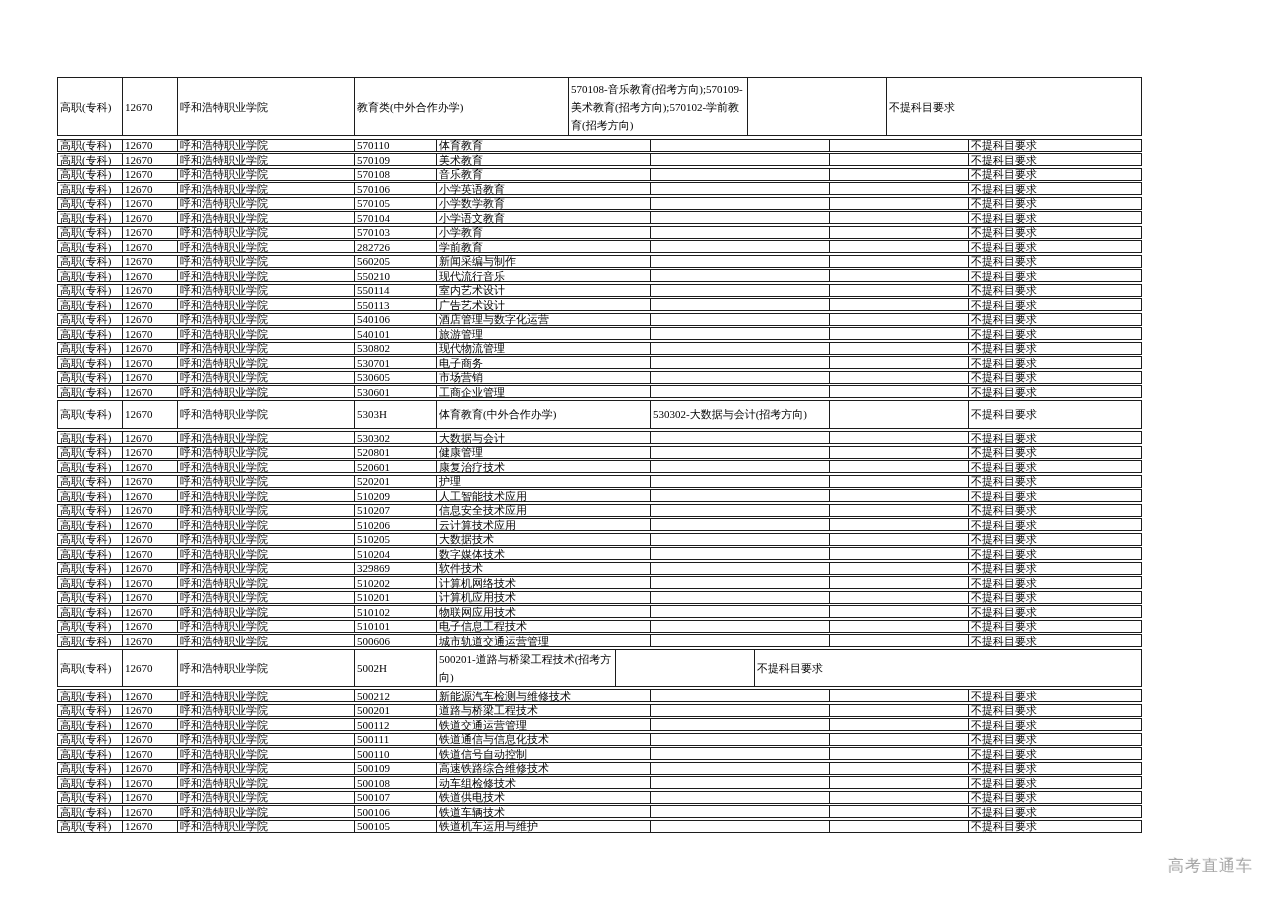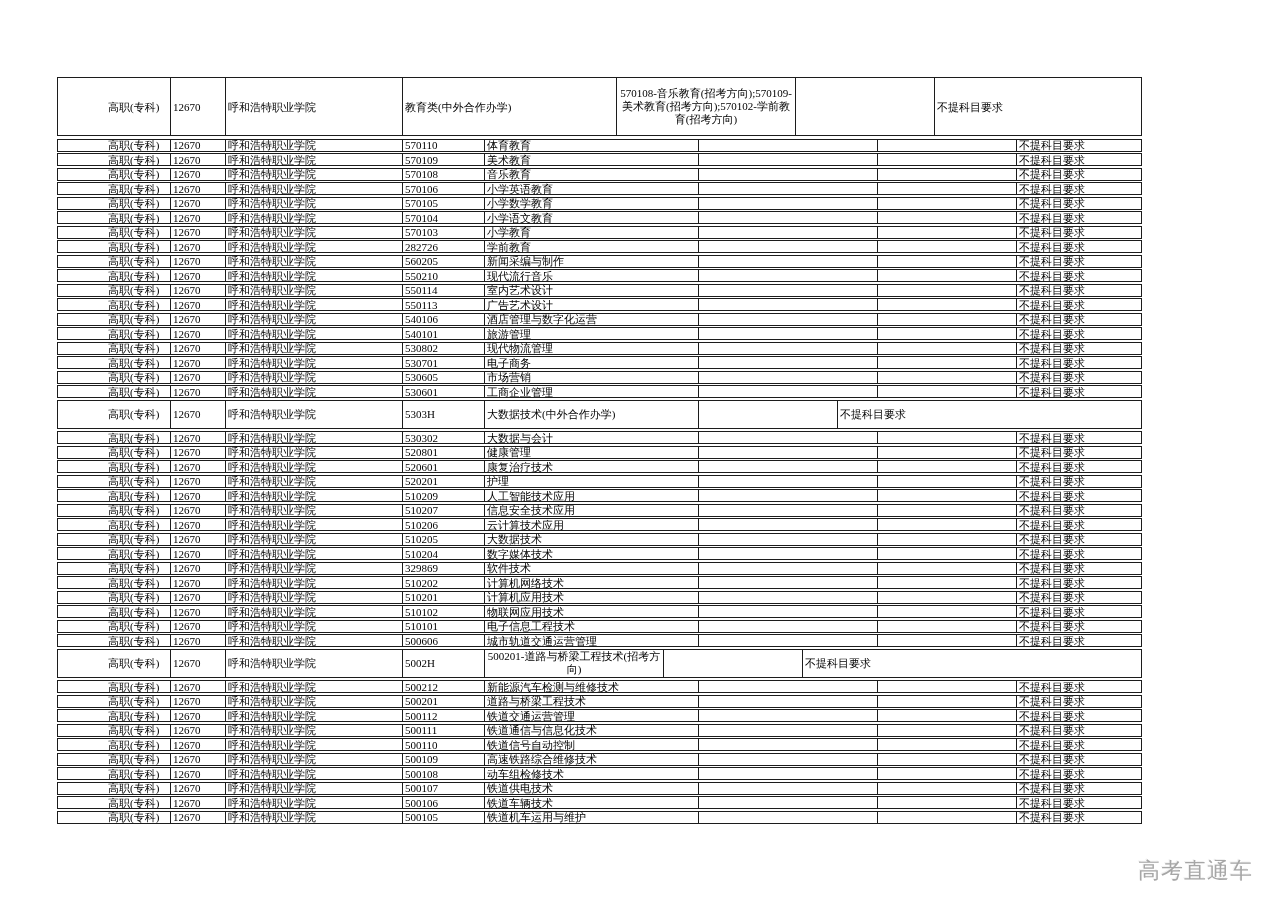--- a/index.html
+++ b/index.html
@@ -40,33 +40,33 @@
   .cell {
     box-sizing: border-box;
     border-right: 1px solid #1c1c1c;
     padding: 0 2px;
     display: flex;
     align-items: center;
     overflow: hidden;
     font-size: 11px;
     line-height: 12px;
   }
-  .c1 { flex: 0 0 65px; margin-left: 48px; }
+  .c1 { flex: 0 0 65px; }
   .c2 { flex: 0 0 55px; }
   .c3 { flex: 0 0 177px; }
   .c4 { flex: 0 0 82px; }
   .c5 { flex: 0 0 214px; text-align: right; }
-  .c6 { flex: 0 0 179px; line-height: 13px; text-align: center; }
+  .c6 { flex: 0 0 179px; line-height: 18px; }
   .c7 { flex: 0 0 139px; }
   .c8 { flex: 0 0 172px; border-right: none; font-family: Liberation Serif, serif; }
   .watermark {
     position: absolute;
     top: 856px;
     right: 27px;
-    font-size: 22px;
+    font-size: 16px;
     letter-spacing: 1px;
     color: #a6a6a6;
     text-shadow: 1px 1px 0 #ffffff, -1px -1px 0 #f2f2f2;
     font-family: "Liberation Sans", "DejaVu Sans", sans-serif;
   }
 </style>
 </head>
 <body>
 
 <div class="doc-table" id="doc-table">
@@ -276,21 +276,22 @@
     <div class="cell c6"></div>
     <div class="cell c7"></div>
     <div class="cell c8">不提科目要求</div>
   </div>
 
   <div class="row group">
     <div class="cell c1">高职(专科)</div>
     <div class="cell c2">12670</div>
     <div class="cell c3">呼和浩特职业学院</div>
     <div class="cell c4">5303H</div>
-    <div class="cell c5">大数据技术(中外合作办学)</div>
+    <div class="cell c5">体育教育(中外合作办学)</div>
+    <div class="cell c6">530302-大数据与会计(招考方向)</div>
     <div class="cell c7"></div>
     <div class="cell c8">不提科目要求</div>
   </div>
 
   <div class="row">
     <div class="cell c1">高职(专科)</div>
     <div class="cell c2">12670</div>
     <div class="cell c3">呼和浩特职业学院</div>
     <div class="cell c4">530302</div>
     <div class="cell c5">大数据与会计</div>

